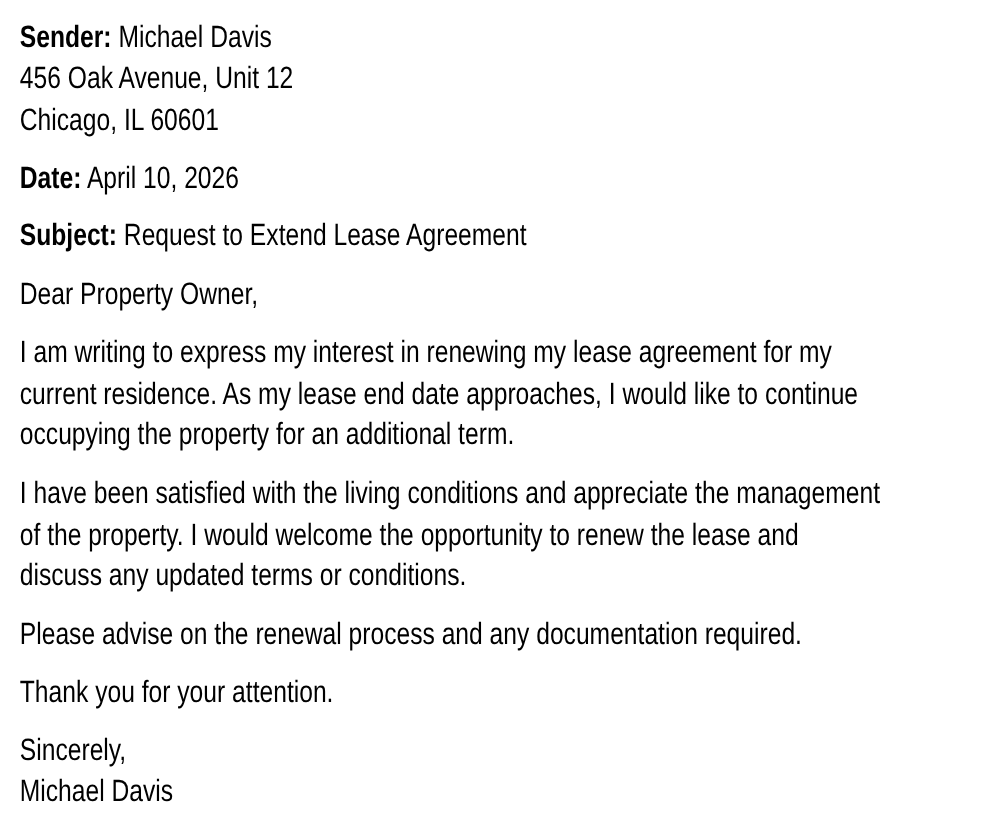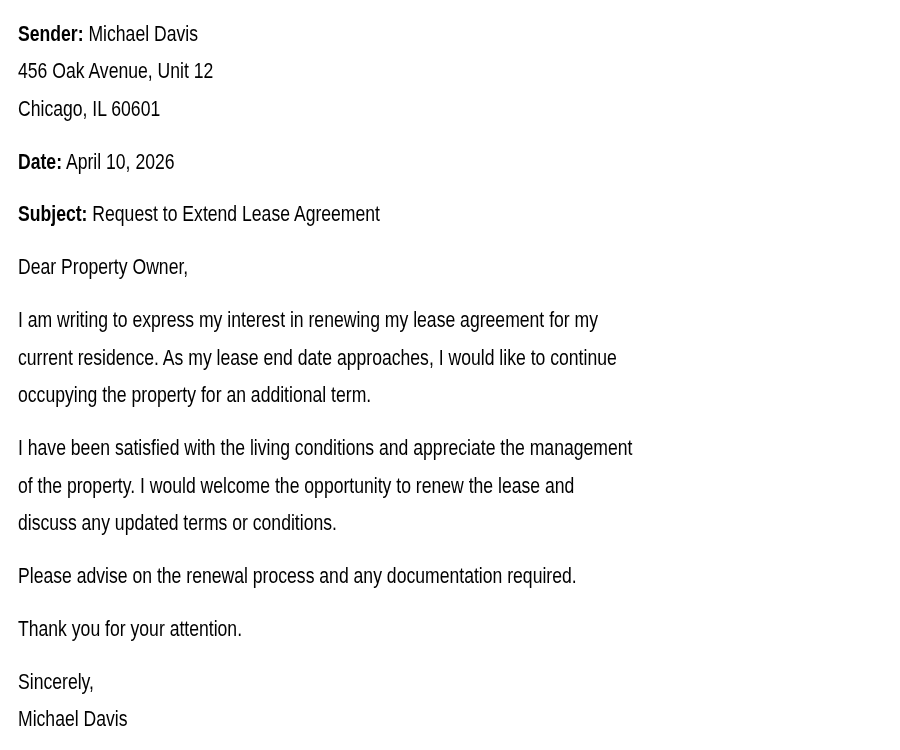--- a/index.html
+++ b/index.html
@@ -10,21 +10,21 @@
     background: #ffffff;
     overflow: hidden;
   }
   .letter {
     box-sizing: border-box;
     width: 900px;
     height: 750px;
     padding: 14.7px 0 0 18px;
     color: #000000;
     font-family: "Liberation Sans", sans-serif;
-    font-size: 22px;
+    font-size: 28px;
   }
   
   .scale-wrap {
     transform: scaleX(0.80);
     transform-origin: 0 0;
     width: 1160px;
   }
   .para {
     margin: 0 0 15.4px 0;
     line-height: 37.5px;

